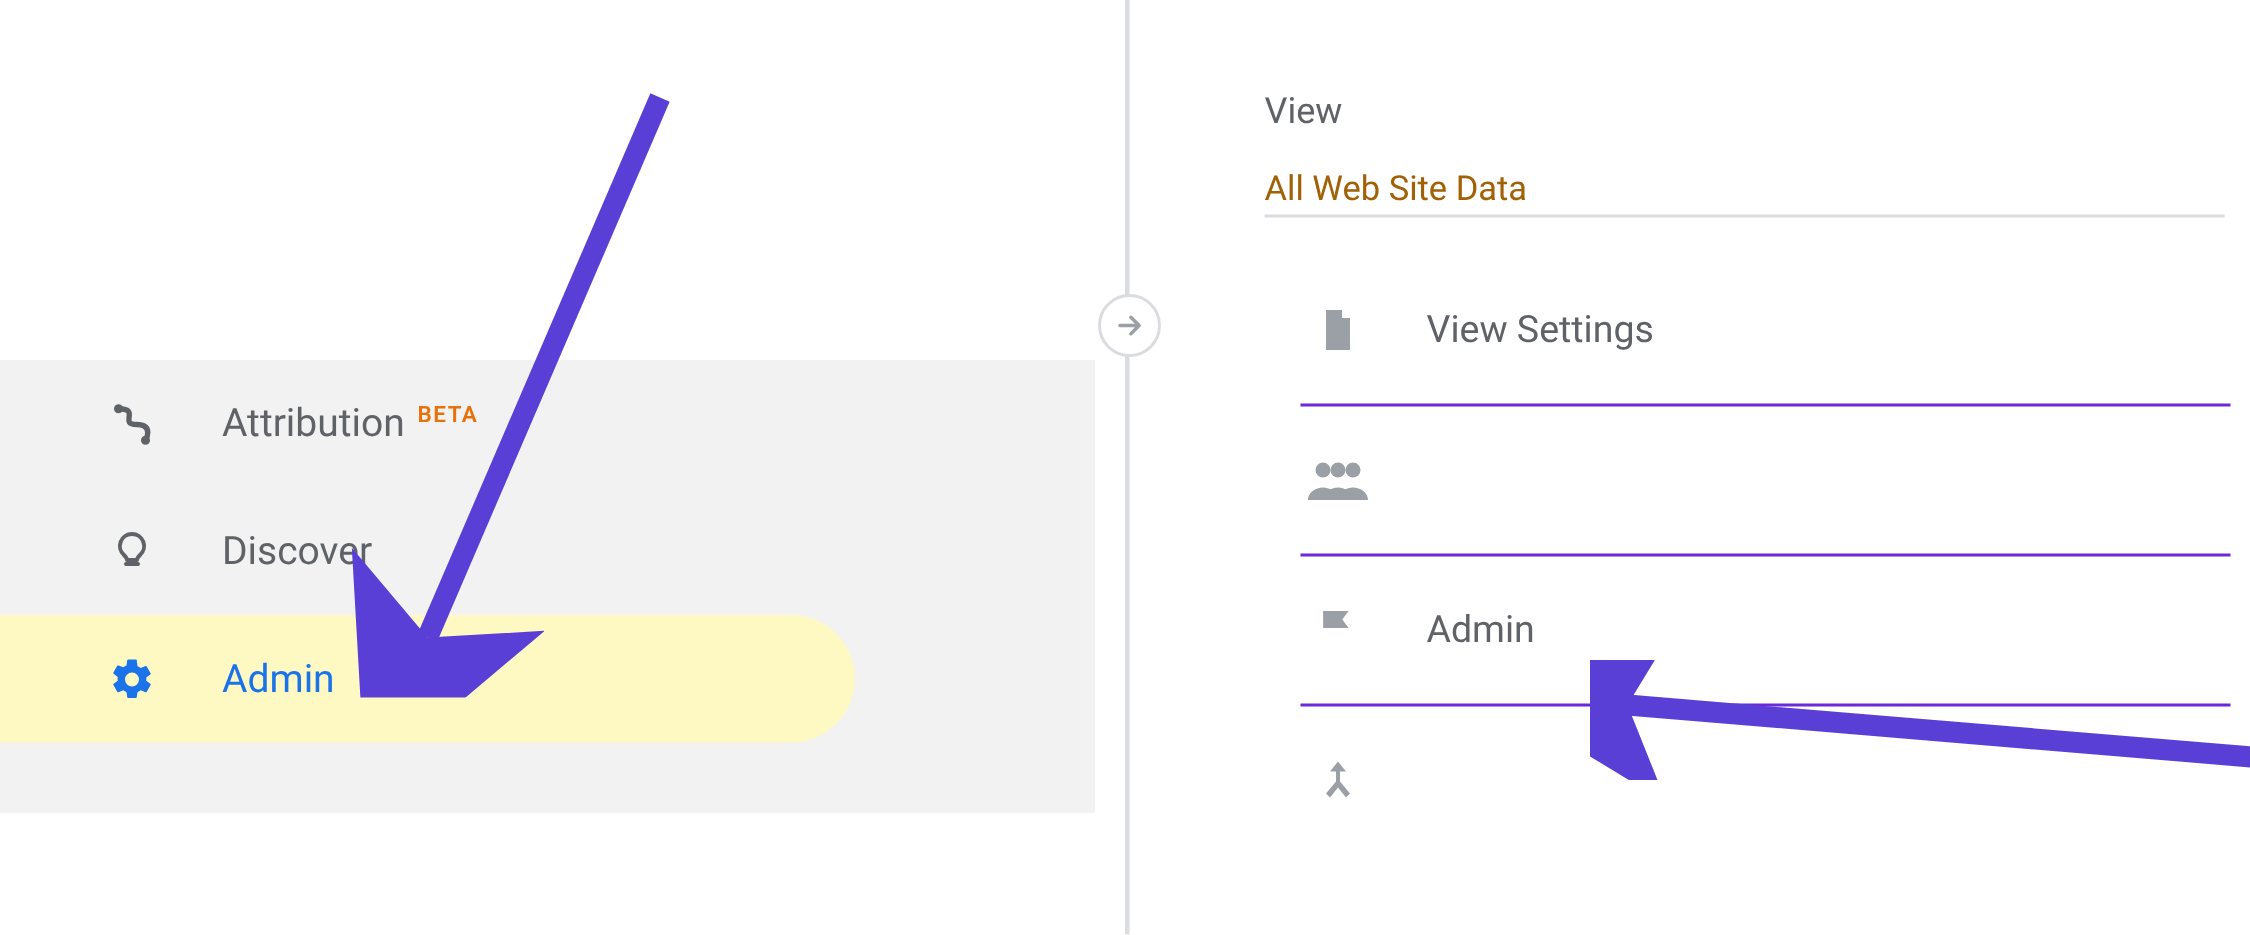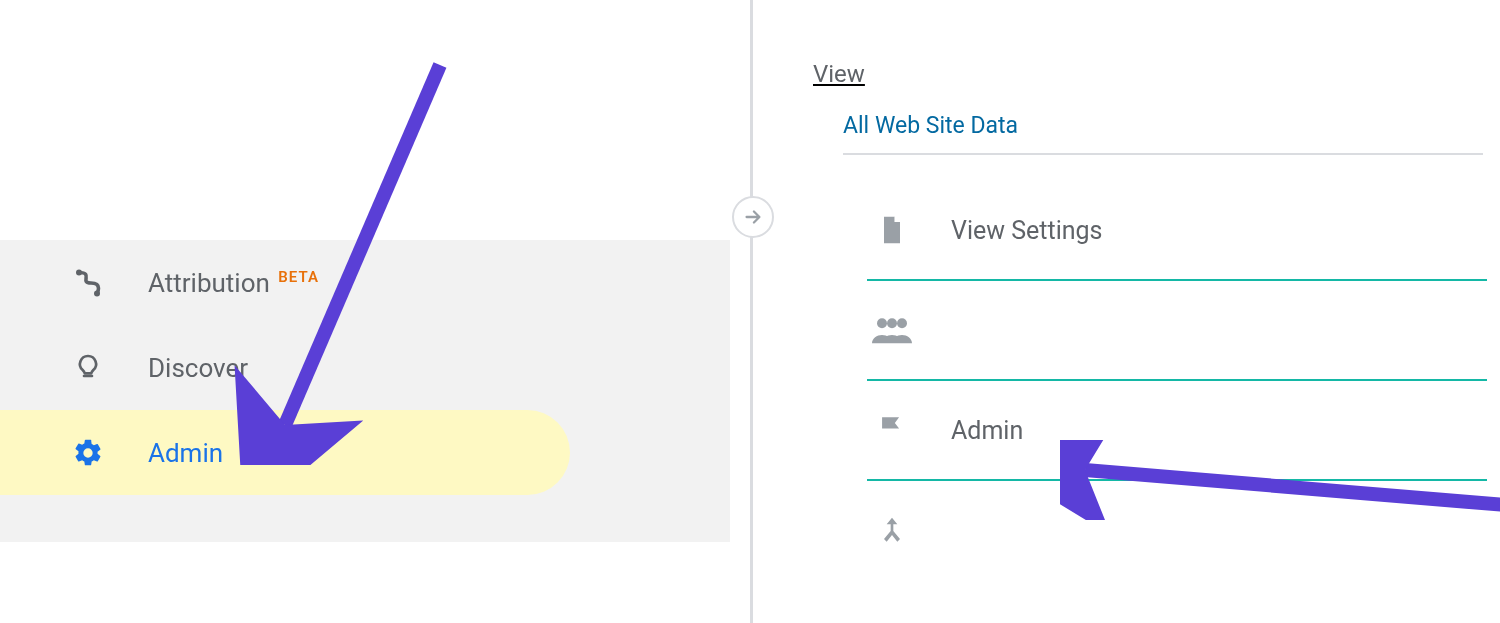--- a/index.html
+++ b/index.html
@@ -51,45 +51,44 @@
   
   .right-panel {
     position:absolute;
     left:750px; top:0;
     width:750px; height:623px;
     border-left:3px solid #dadce0;
     background:#ffffff;
   }
   .right-header {
     display:flex; align-items:center;
-    padding:60px 0 0 60px;
+    padding:60px 0 0 90px;
     gap:40px;
-    text-decoration:underline;
   }
   .view-label {
     font-size:24px; color:#5f6368;
   }
   .create-button {
     display:flex; align-items:center;
     background:#4285f4;
     color:#fff;
     font-size:24px;
     font-weight:600;
     border:none;
     height:50px;
     padding:0 22px 0 14px;
     border-radius:3px;
     cursor:pointer;
     gap:14px;
   }
   .create-button svg { width:26px; height:26px; fill:#fff; stroke:#fff; }
   .view-name {
-    padding:24px 0 14px 90px;
+    padding:24px 0 4px 90px;
     font-size:23px;
-    color:#0369a1;
+    color:#a16207;
   }
   .hr1 {
     margin:0 0 0 90px;
     border:none;
     border-top:2px solid #dadce0;
     width:640px;
   }
 
   .arrow-circle {
     position:absolute;
@@ -104,21 +103,21 @@
   }
 
   .list {
     margin-top:26px;
     margin-left:114px;
     width:620px;
   }
   .list-item {
     display:flex; align-items:center;
     height:100px;
-    border-bottom:2px solid #14b8a6;
+    border-bottom:2px solid #6d28d9;
     font-size:25px;
     color:#5f6368;
     cursor:pointer;
   }
   .list-item .li-icon {
     width:50px;
     display:inline-flex; align-items:center; justify-content:center;
     margin-right:34px;
     color:#9aa0a6;
   }

